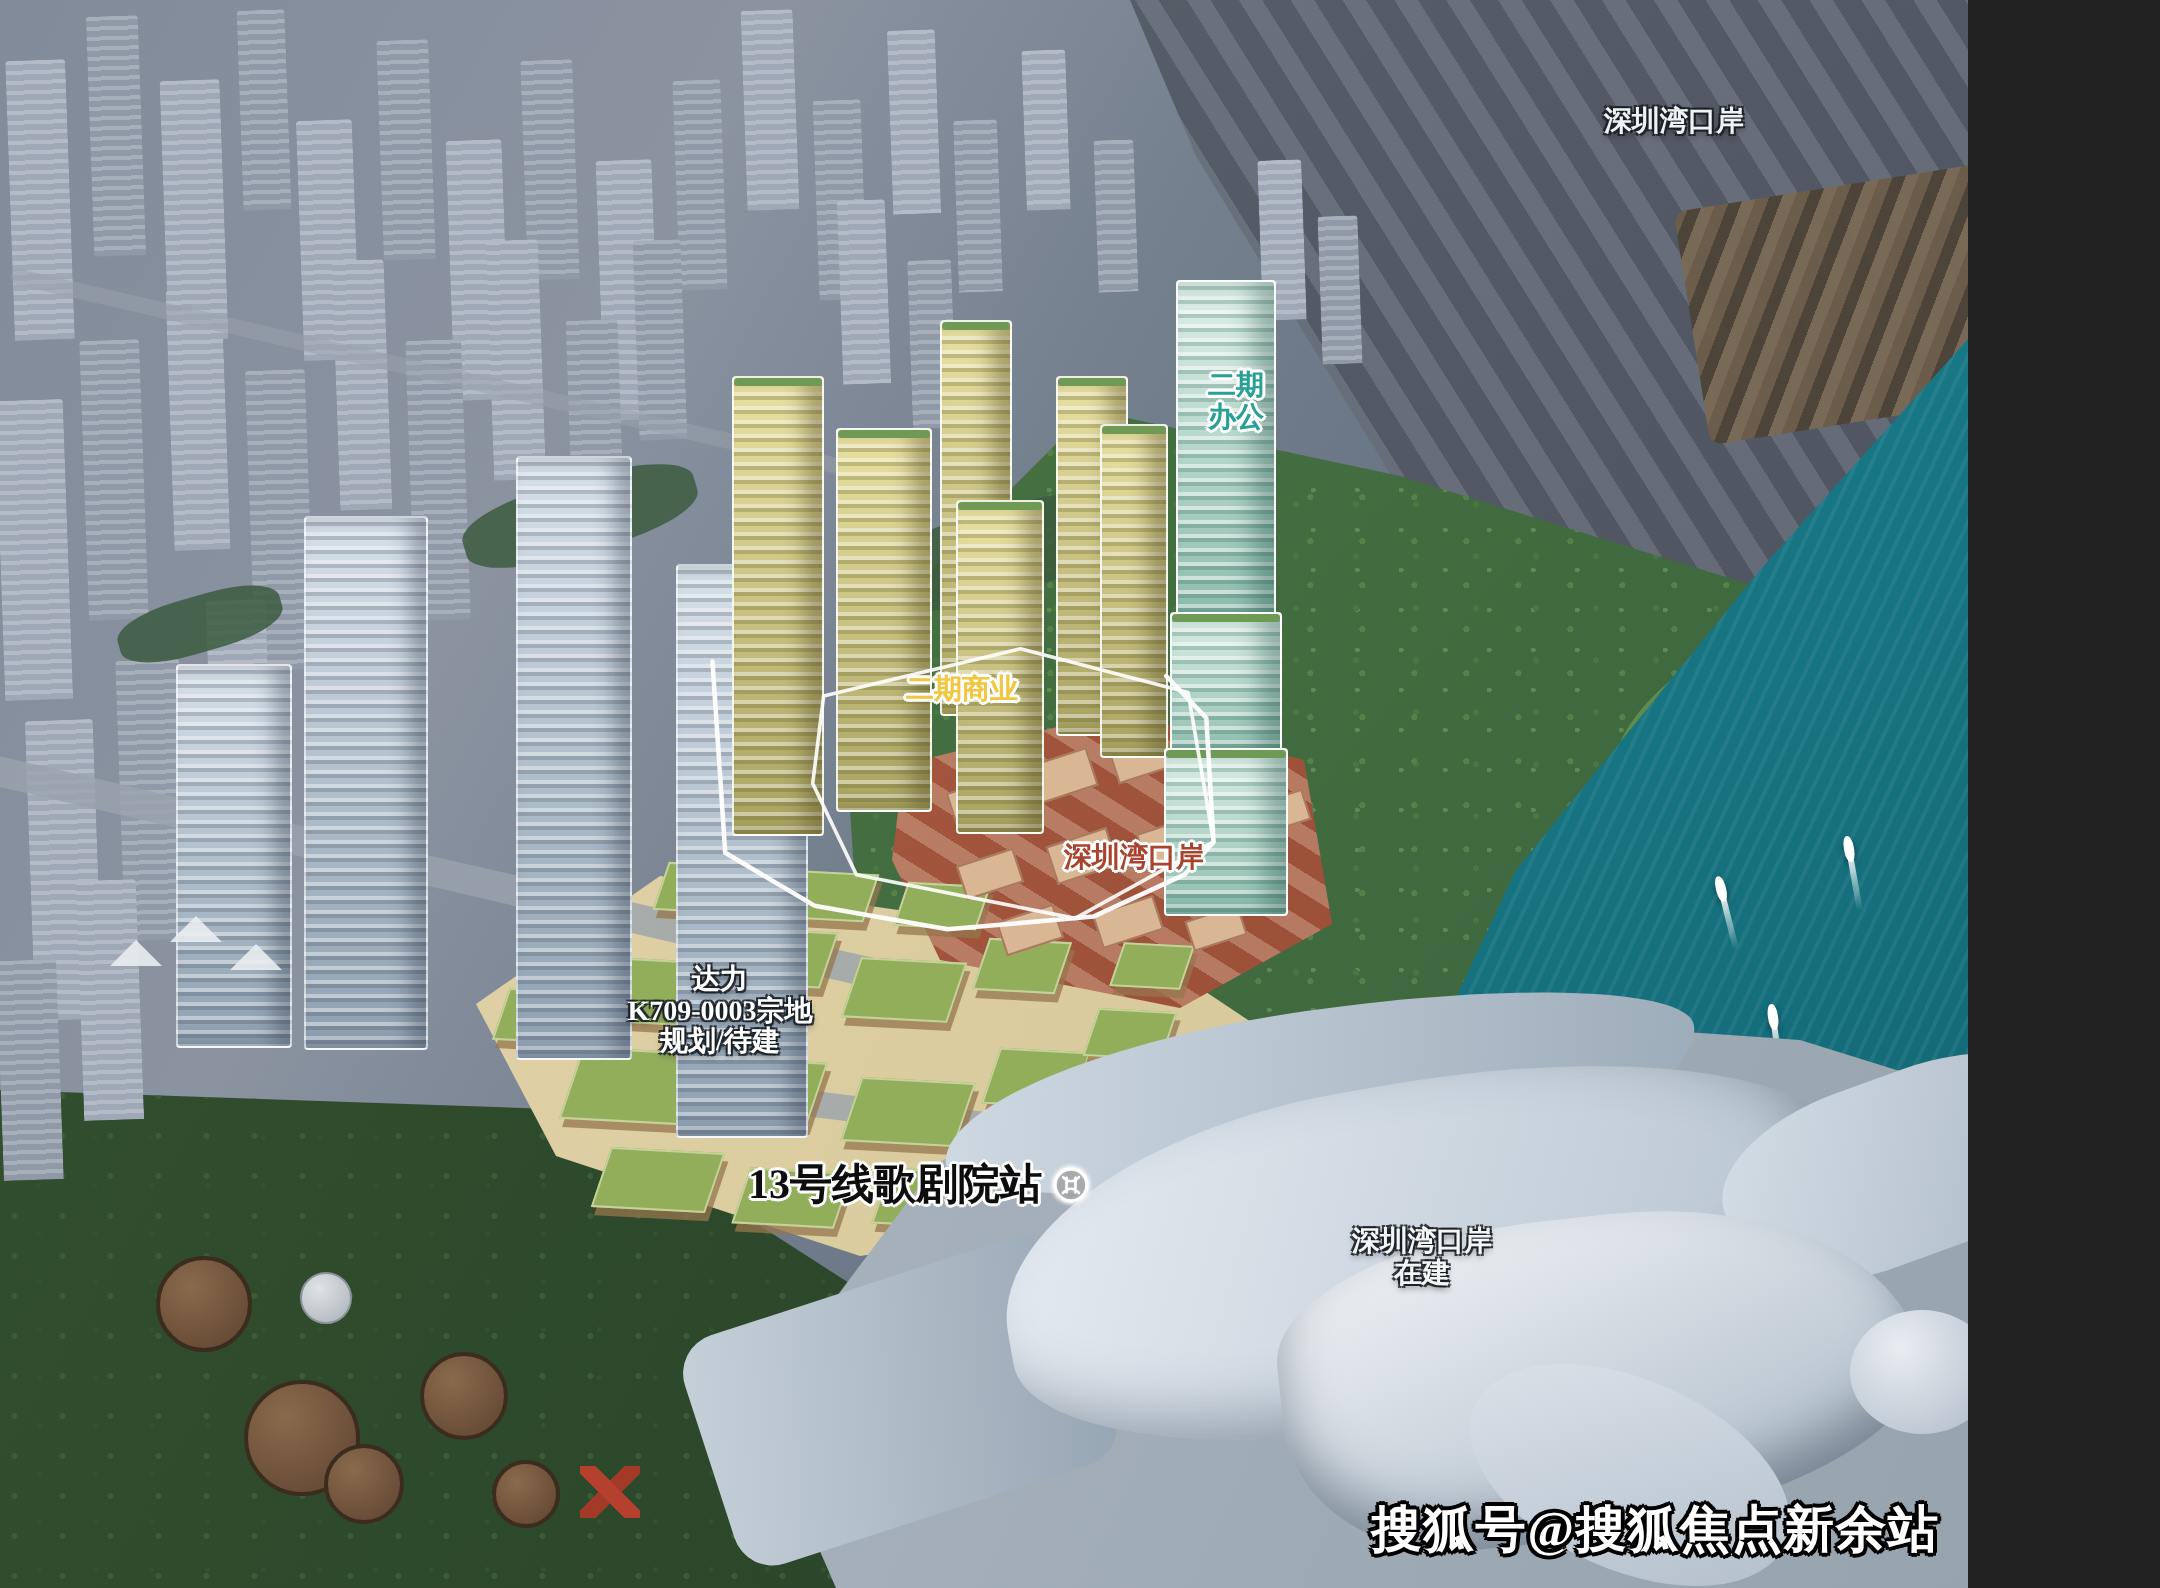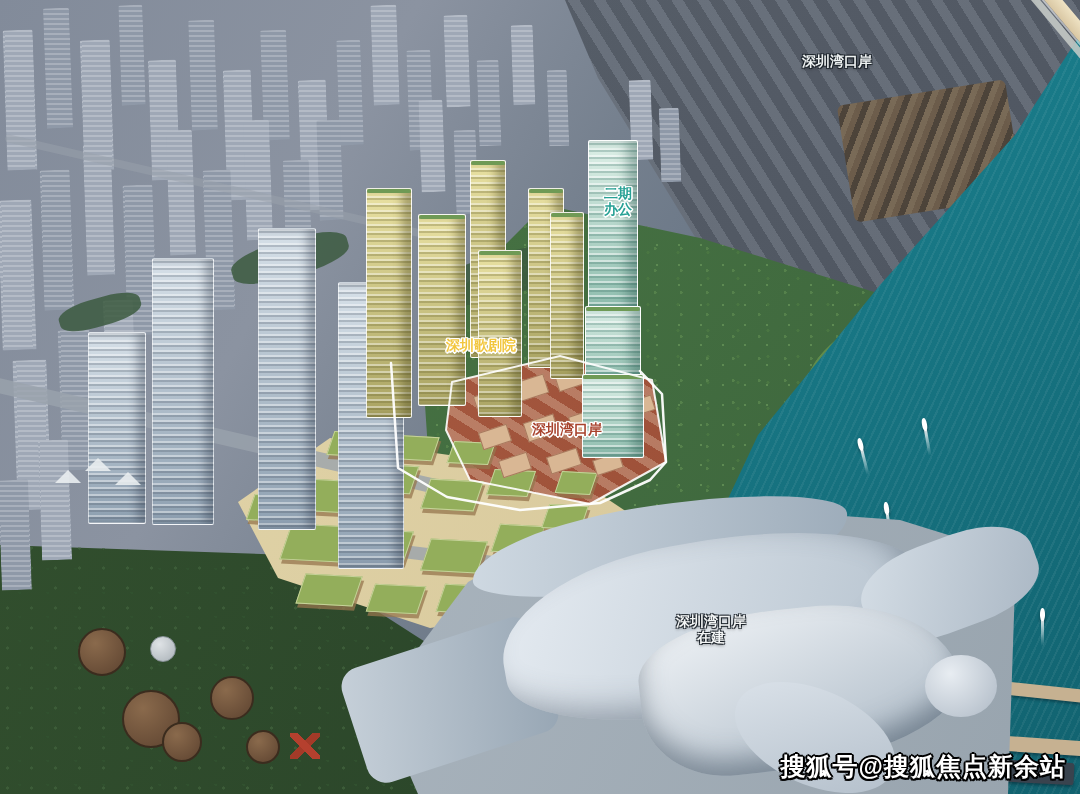--- a/index.html
+++ b/index.html
@@ -1,18 +1,18 @@
 <!DOCTYPE html>
 <html><head>
 <meta charset="utf-8">
 <style>
   html,body{margin:0;padding:0;background:#222;}
   #stage{
-    position:relative;width:1080px;height:794px;overflow:hidden;
-    font-family:Liberation Sans, sans-serif;
+    position:relative;width:984px;height:794px;overflow:hidden;
+    font-family:Liberation Serif, serif;
     background:linear-gradient(118deg,#828b9a 0%,#8b93a1 28%,#75808e 46%,#687585 60%,#5d6a78 100%);
   }
   .abs{position:absolute;}
   .poly{position:absolute;inset:0;}
   
   #port{
     clip-path:polygon(565px 0px,1080px 0px,1080px 175px,905px 315px,700px 245px,598px 78px);
     background:
       repeating-linear-gradient(58deg,rgba(255,255,255,.07) 0 10px,rgba(0,0,0,.10) 10px 22px),
       linear-gradient(140deg,#646c78,#525a66);
@@ -285,25 +285,37 @@
       <div class="roof" style="left: 925px; top: 655px; width: 72px; height: 62px; border-radius: 50%; background: radial-gradient(circle at 35% 30%, rgb(232, 237, 242), rgb(174, 185, 197));"></div>
     </div>
 
   <div class="lbl ol-dark" id="lbl-port">深圳湾口岸</div>
 
   <div class="lbl ol-white" id="lbl-office">
     <div>二期</div>
     <div>办公</div>
   </div>
 
-  <div class="lbl ol-white" id="lbl-res">深圳歌剧院</div>
+  <div class="lbl ol-white" id="lbl-res">二期商业</div>
 
   <div class="lbl ol-white" id="lbl-comm">深圳湾口岸</div>
 
-
+  <div class="lbl ol-dark" id="lbl-plot">
+    <div>达力</div>
+    <div>K709-0003宗地</div>
+    <div>规划/待建</div>
+  </div>
+
+  <div class="lbl ol-white" id="lbl-metro">
+    <span>13号线歌剧院站</span>
+    <svg id="metro-ic" viewBox="0 0 24 24">
+      <circle cx="12" cy="12" r="10" fill="rgba(20,26,32,0.35)" stroke="#fff" stroke-width="2"></circle>
+      <path d="M7 7 C10 10.5,14 10.5,17 7 M7 17 C10 13.5,14 13.5,17 17 M9.2 7.5 L9.2 16.5 M14.8 7.5 L14.8 16.5" fill="none" stroke="#fff" stroke-width="1.7" stroke-linecap="round"></path>
+    </svg>
+  </div>
 
   <div class="lbl ol-dark" id="lbl-opera">
     <div>深圳湾口岸</div>
     <div>在建</div>
   </div>
 
   <div class="lbl ol-black" id="watermark">搜狐号@搜狐焦点新余站</div>
 </div>
 
 </body></html>

